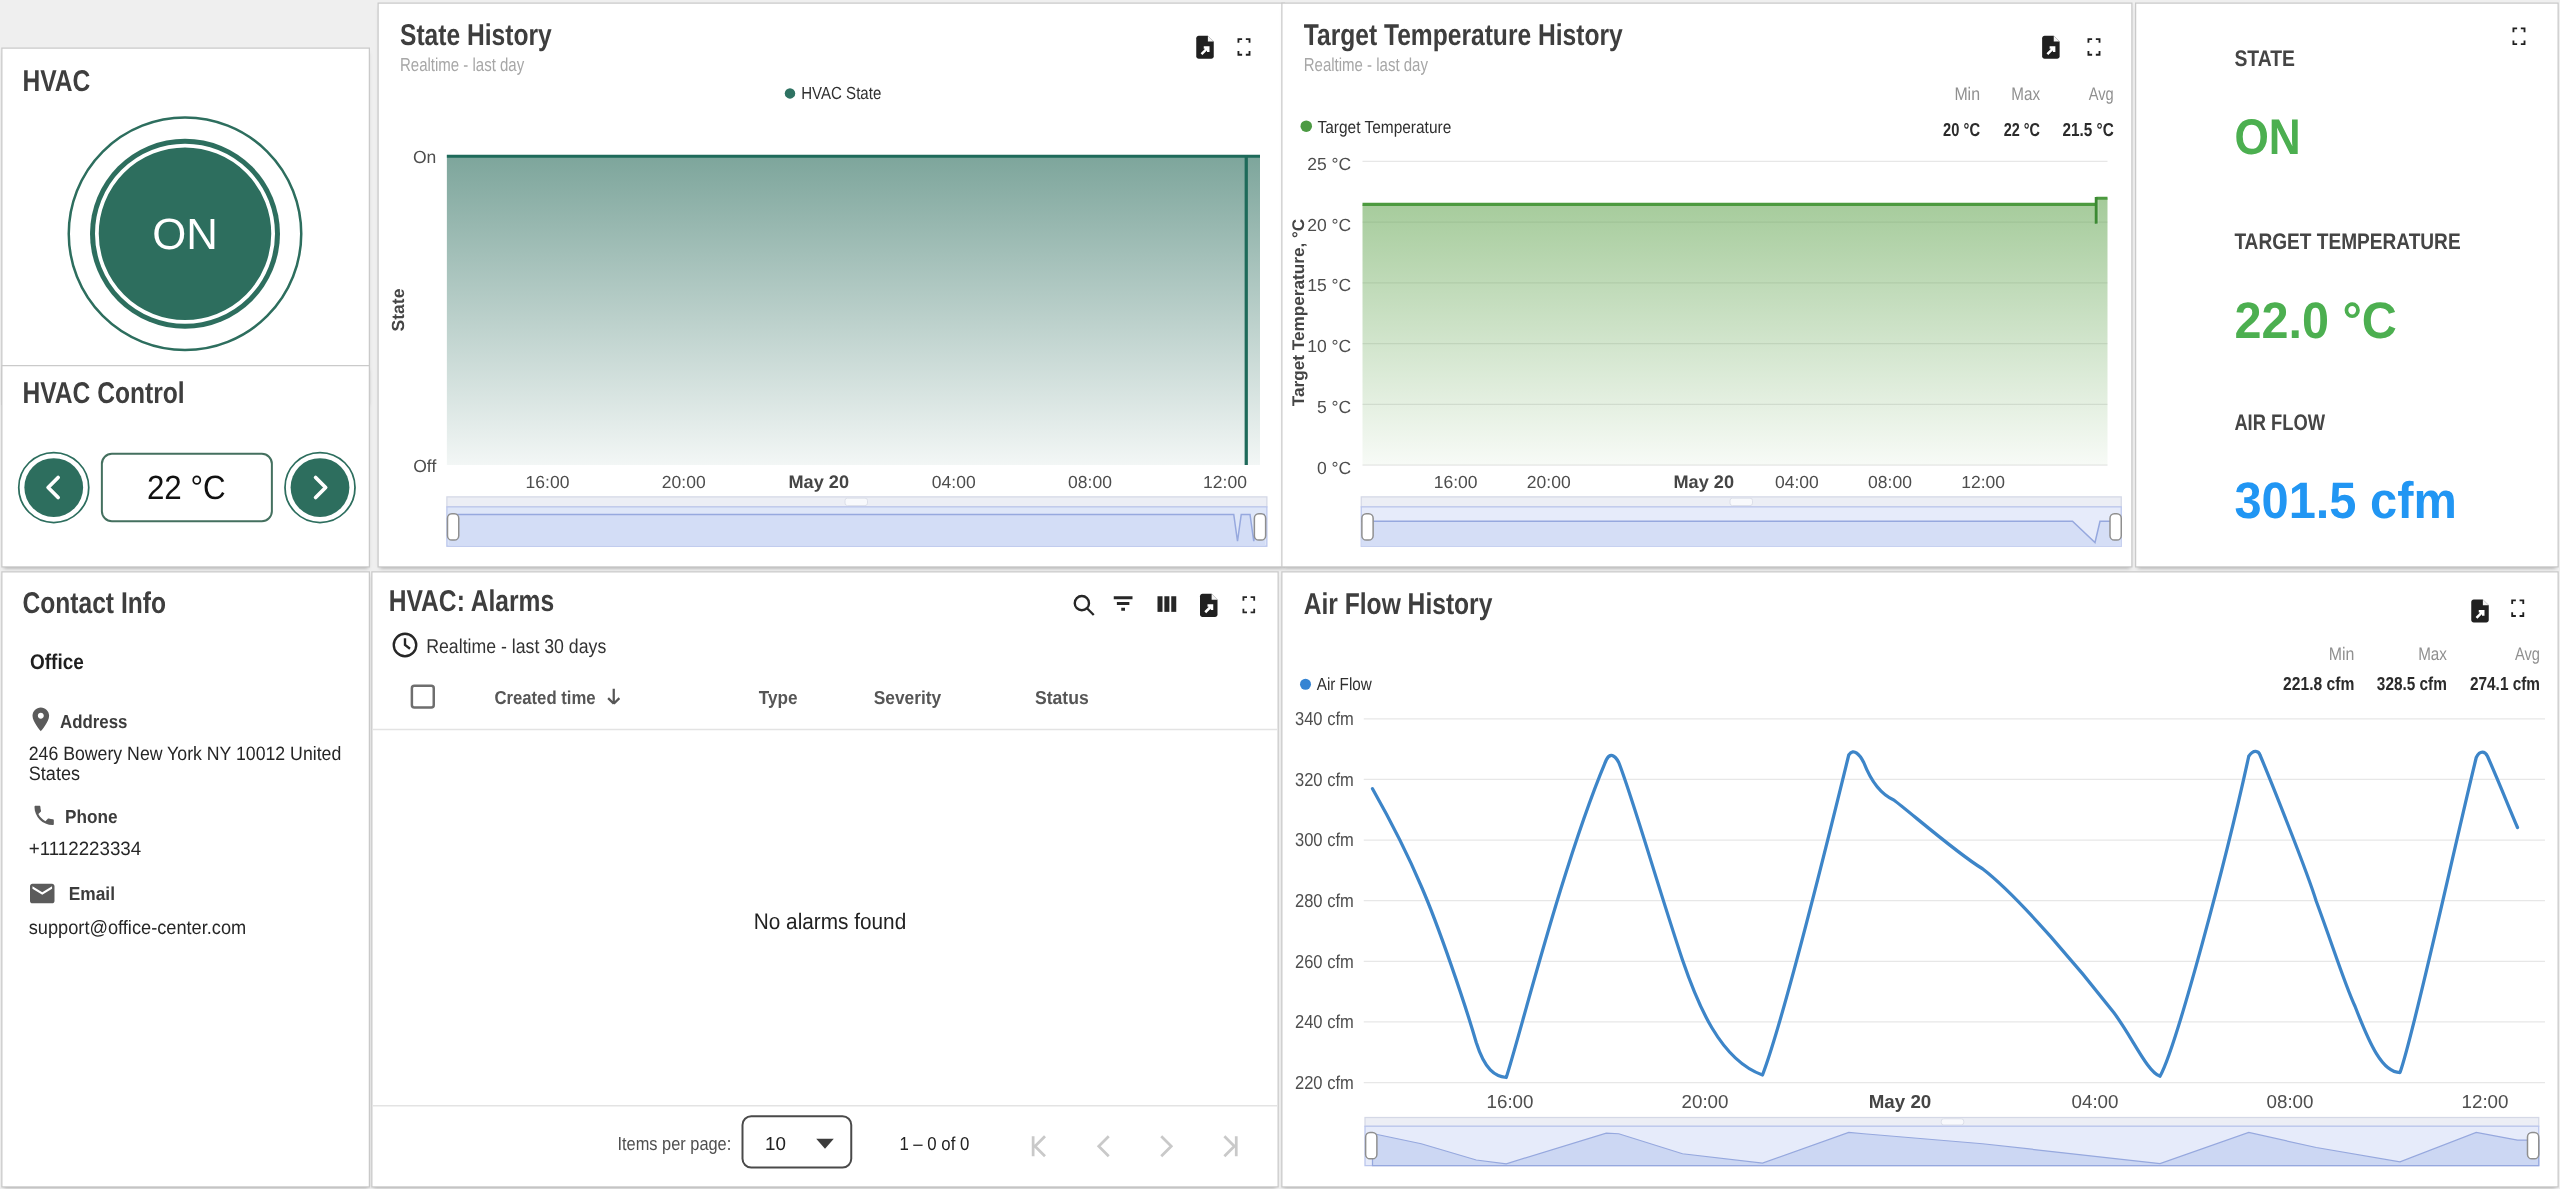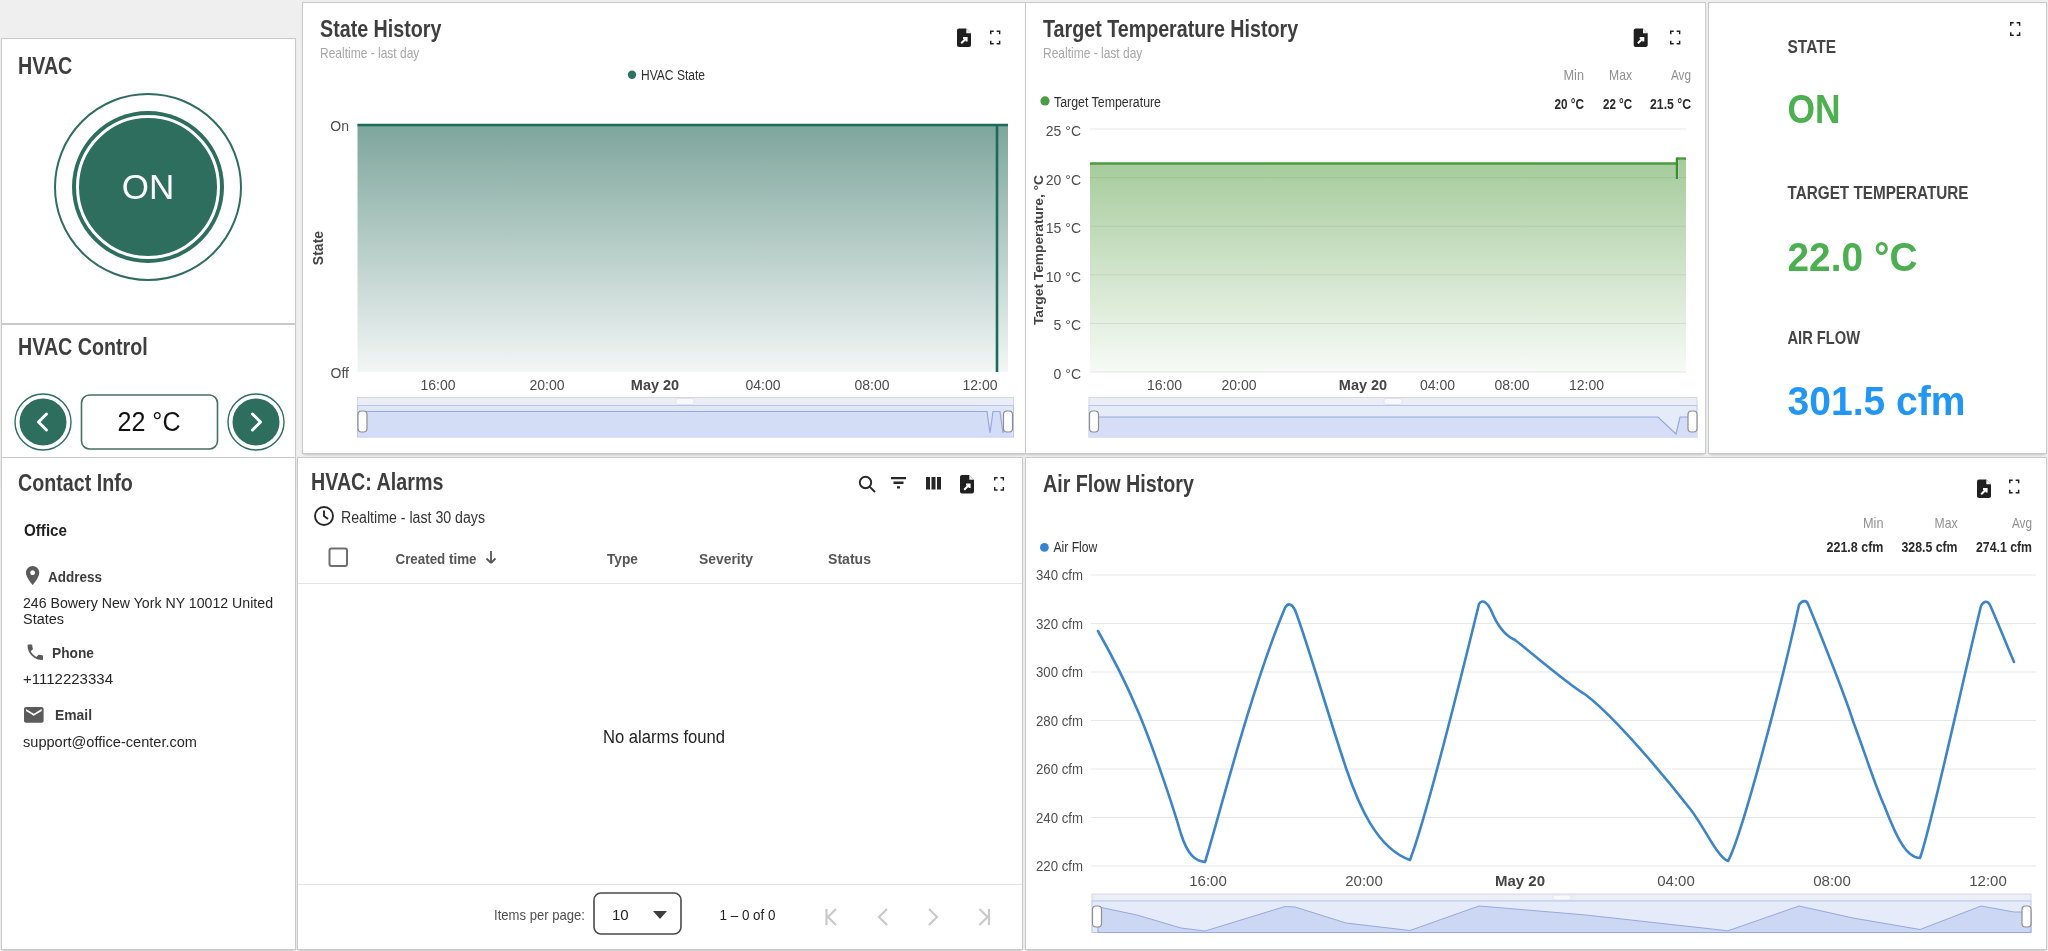--- a/index.html
+++ b/index.html
@@ -17,21 +17,21 @@
 <div class="card" style="left:2px; top:3px; width:293px; height:284px;margin-top:36px;">
   <div class="abs title" style="left:16px; top:13px;">HVAC</div>
   <svg width="293" height="284" viewBox="0 0 293 284">
     <circle cx="146" cy="148" r="93" fill="none" stroke="#2d6e5e" stroke-width="2"></circle>
     <circle cx="146" cy="148" r="76" fill="#2d6e5e"></circle>
     <circle cx="146" cy="148" r="70.5" fill="none" stroke="#ffffff" stroke-width="3"></circle>
     <text x="146" y="160" text-anchor="middle" font-size="35" fill="#ffffff" font-family="Liberation Sans">ON</text>
   </svg>
 </div>
 
-<div class="card" style="left:2px; top:293px; width:293px; height:160px;margin-top:32px;">
+<div class="card" style="left:2px; top:293px; width:293px; height:160px;">
   <div class="abs title" style="left:16px; top:8px;">HVAC Control</div>
   <svg width="293" height="160" viewBox="0 0 293 160">
     <circle cx="41" cy="97" r="28" fill="none" stroke="#2d6e5e" stroke-width="1.4"></circle>
     <circle cx="41" cy="97" r="23.5" fill="#2d6e5e"></circle>
     <path d="M44.5 89 L36.5 97 L44.5 105" fill="none" stroke="#ffffff" stroke-width="3" stroke-linecap="round" stroke-linejoin="round"></path>
     <circle cx="254" cy="97" r="28" fill="none" stroke="#2d6e5e" stroke-width="1.4"></circle>
     <circle cx="254" cy="97" r="23.5" fill="#2d6e5e"></circle>
     <path d="M250.5 89 L258.5 97 L250.5 105" fill="none" stroke="#ffffff" stroke-width="3" stroke-linecap="round" stroke-linejoin="round"></path>
     <rect x="79.5" y="70" width="136" height="54" rx="8" fill="#ffffff" stroke="#44705f" stroke-width="1.6"></rect>
     <text x="147" y="106" text-anchor="middle" font-size="27" fill="#111111" font-family="Liberation Sans" textLength="63" lengthAdjust="spacingAndGlyphs">22 °C</text>

